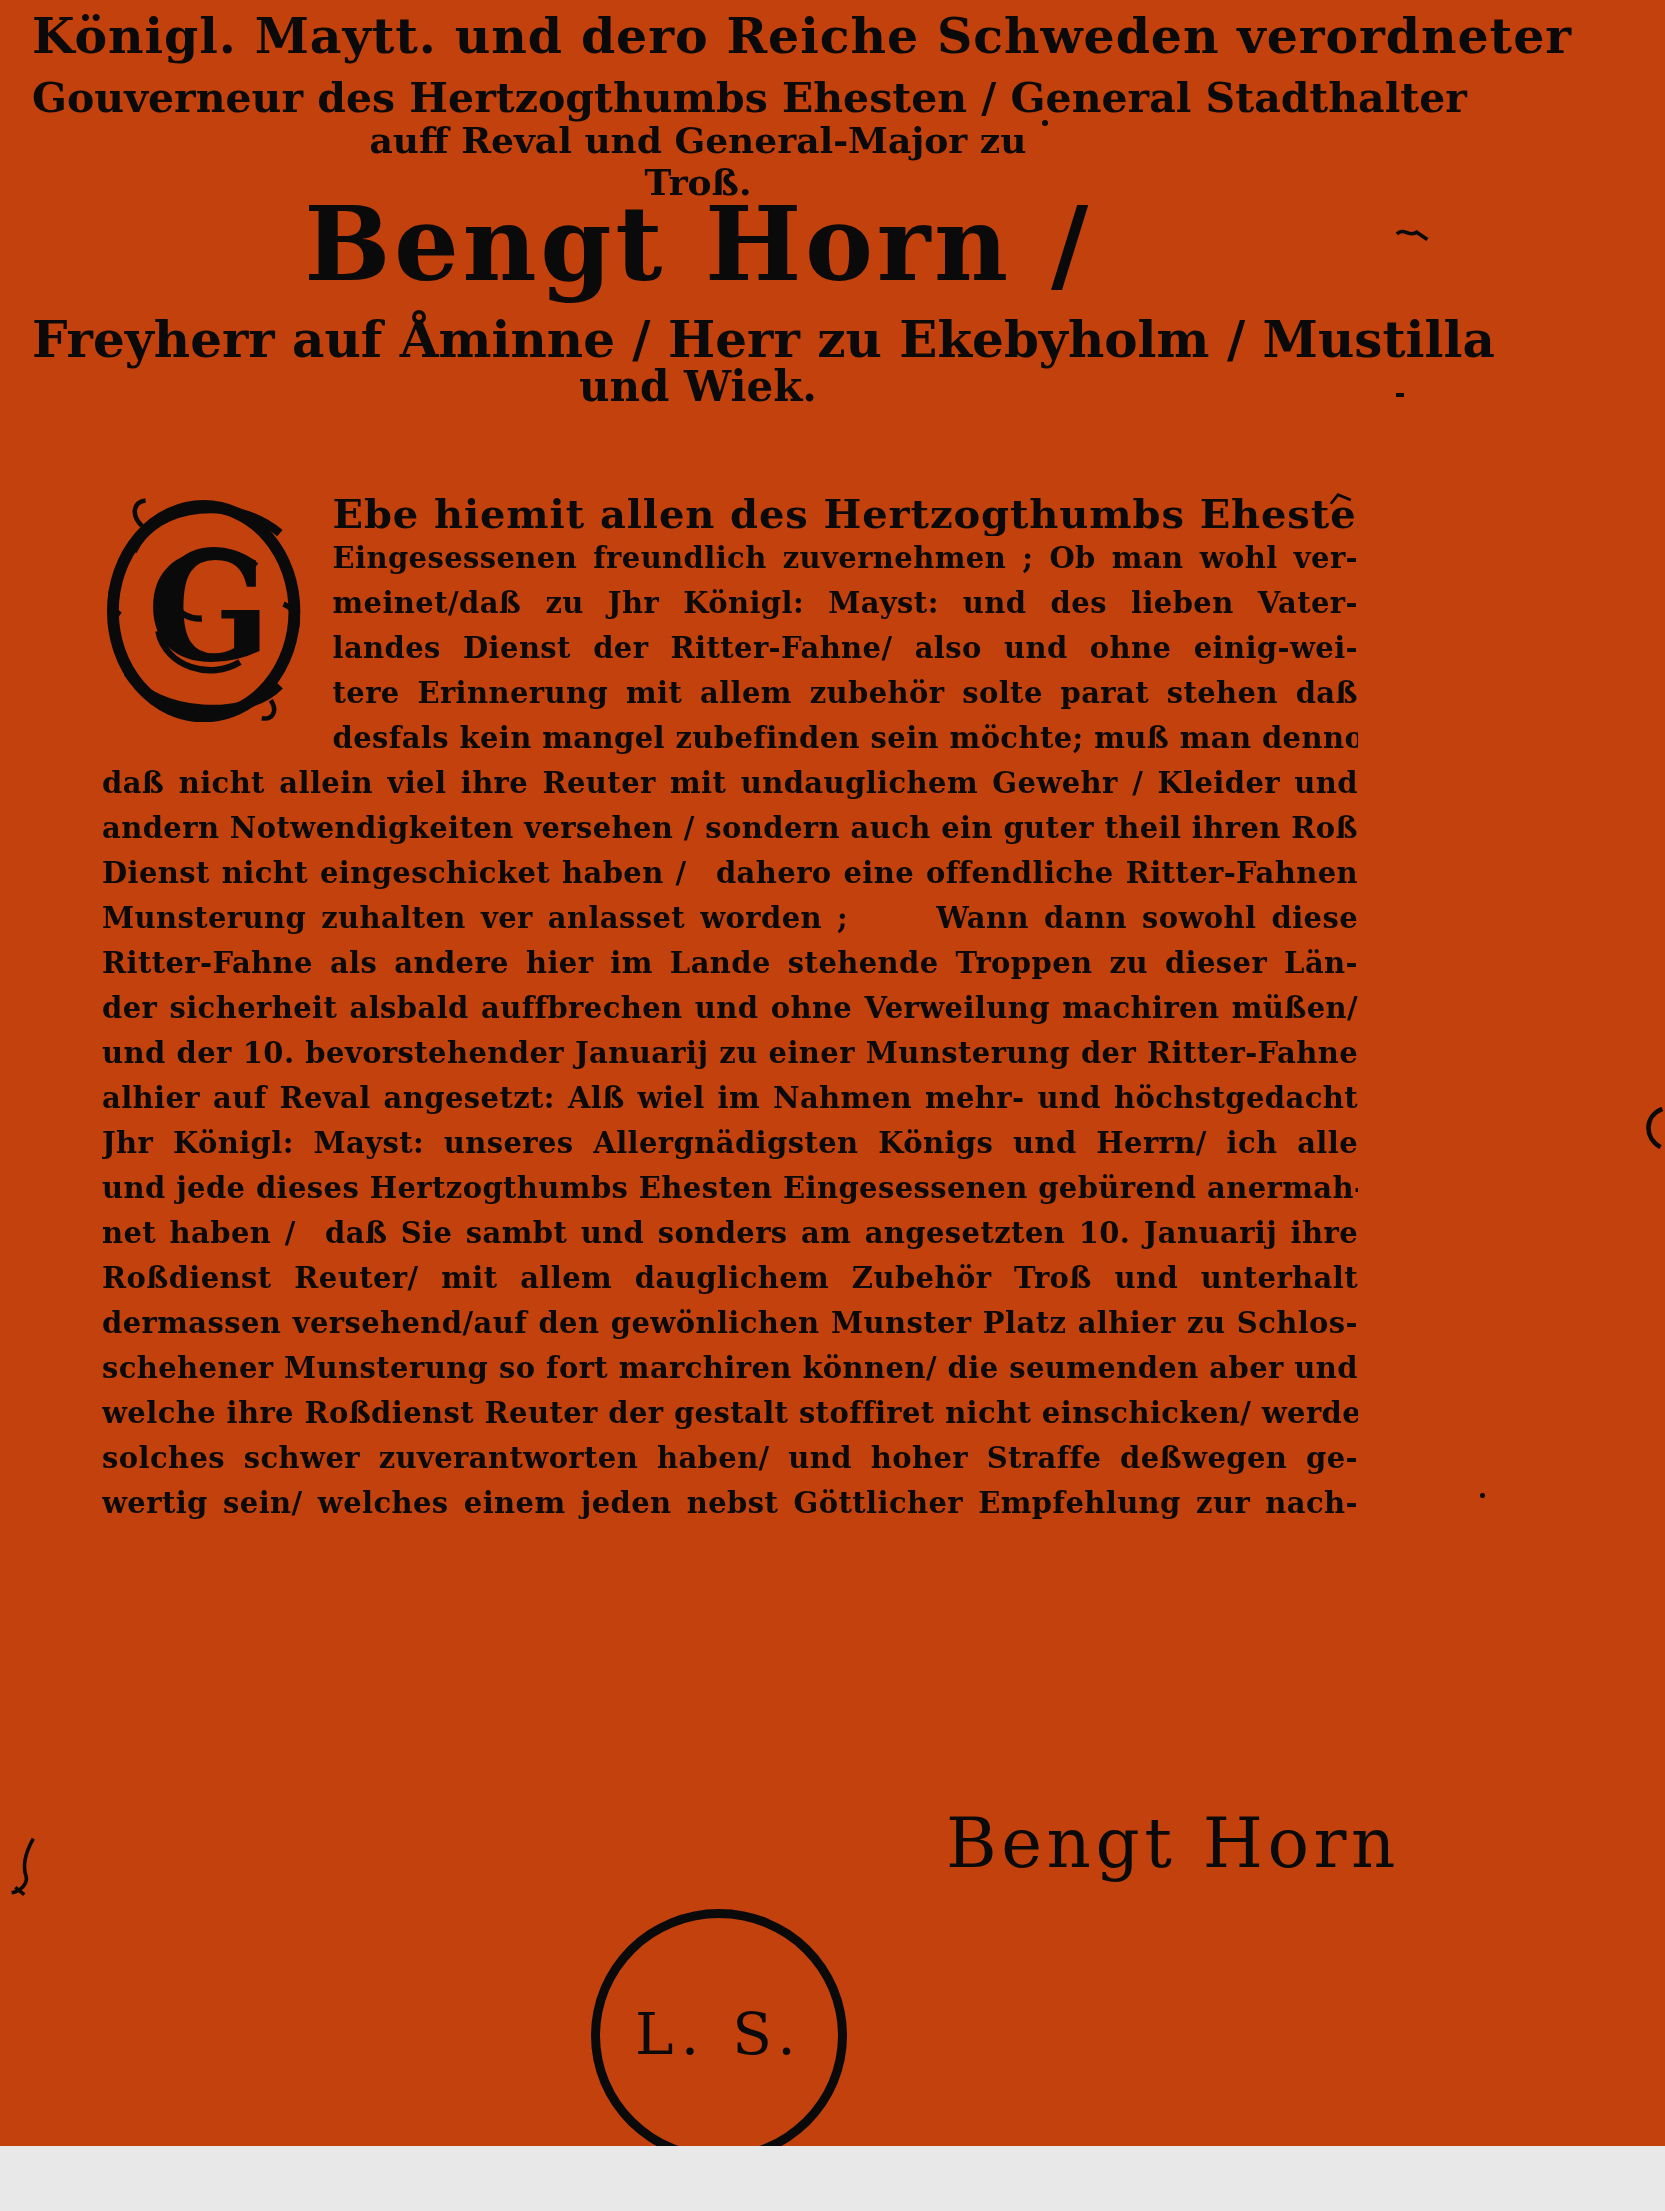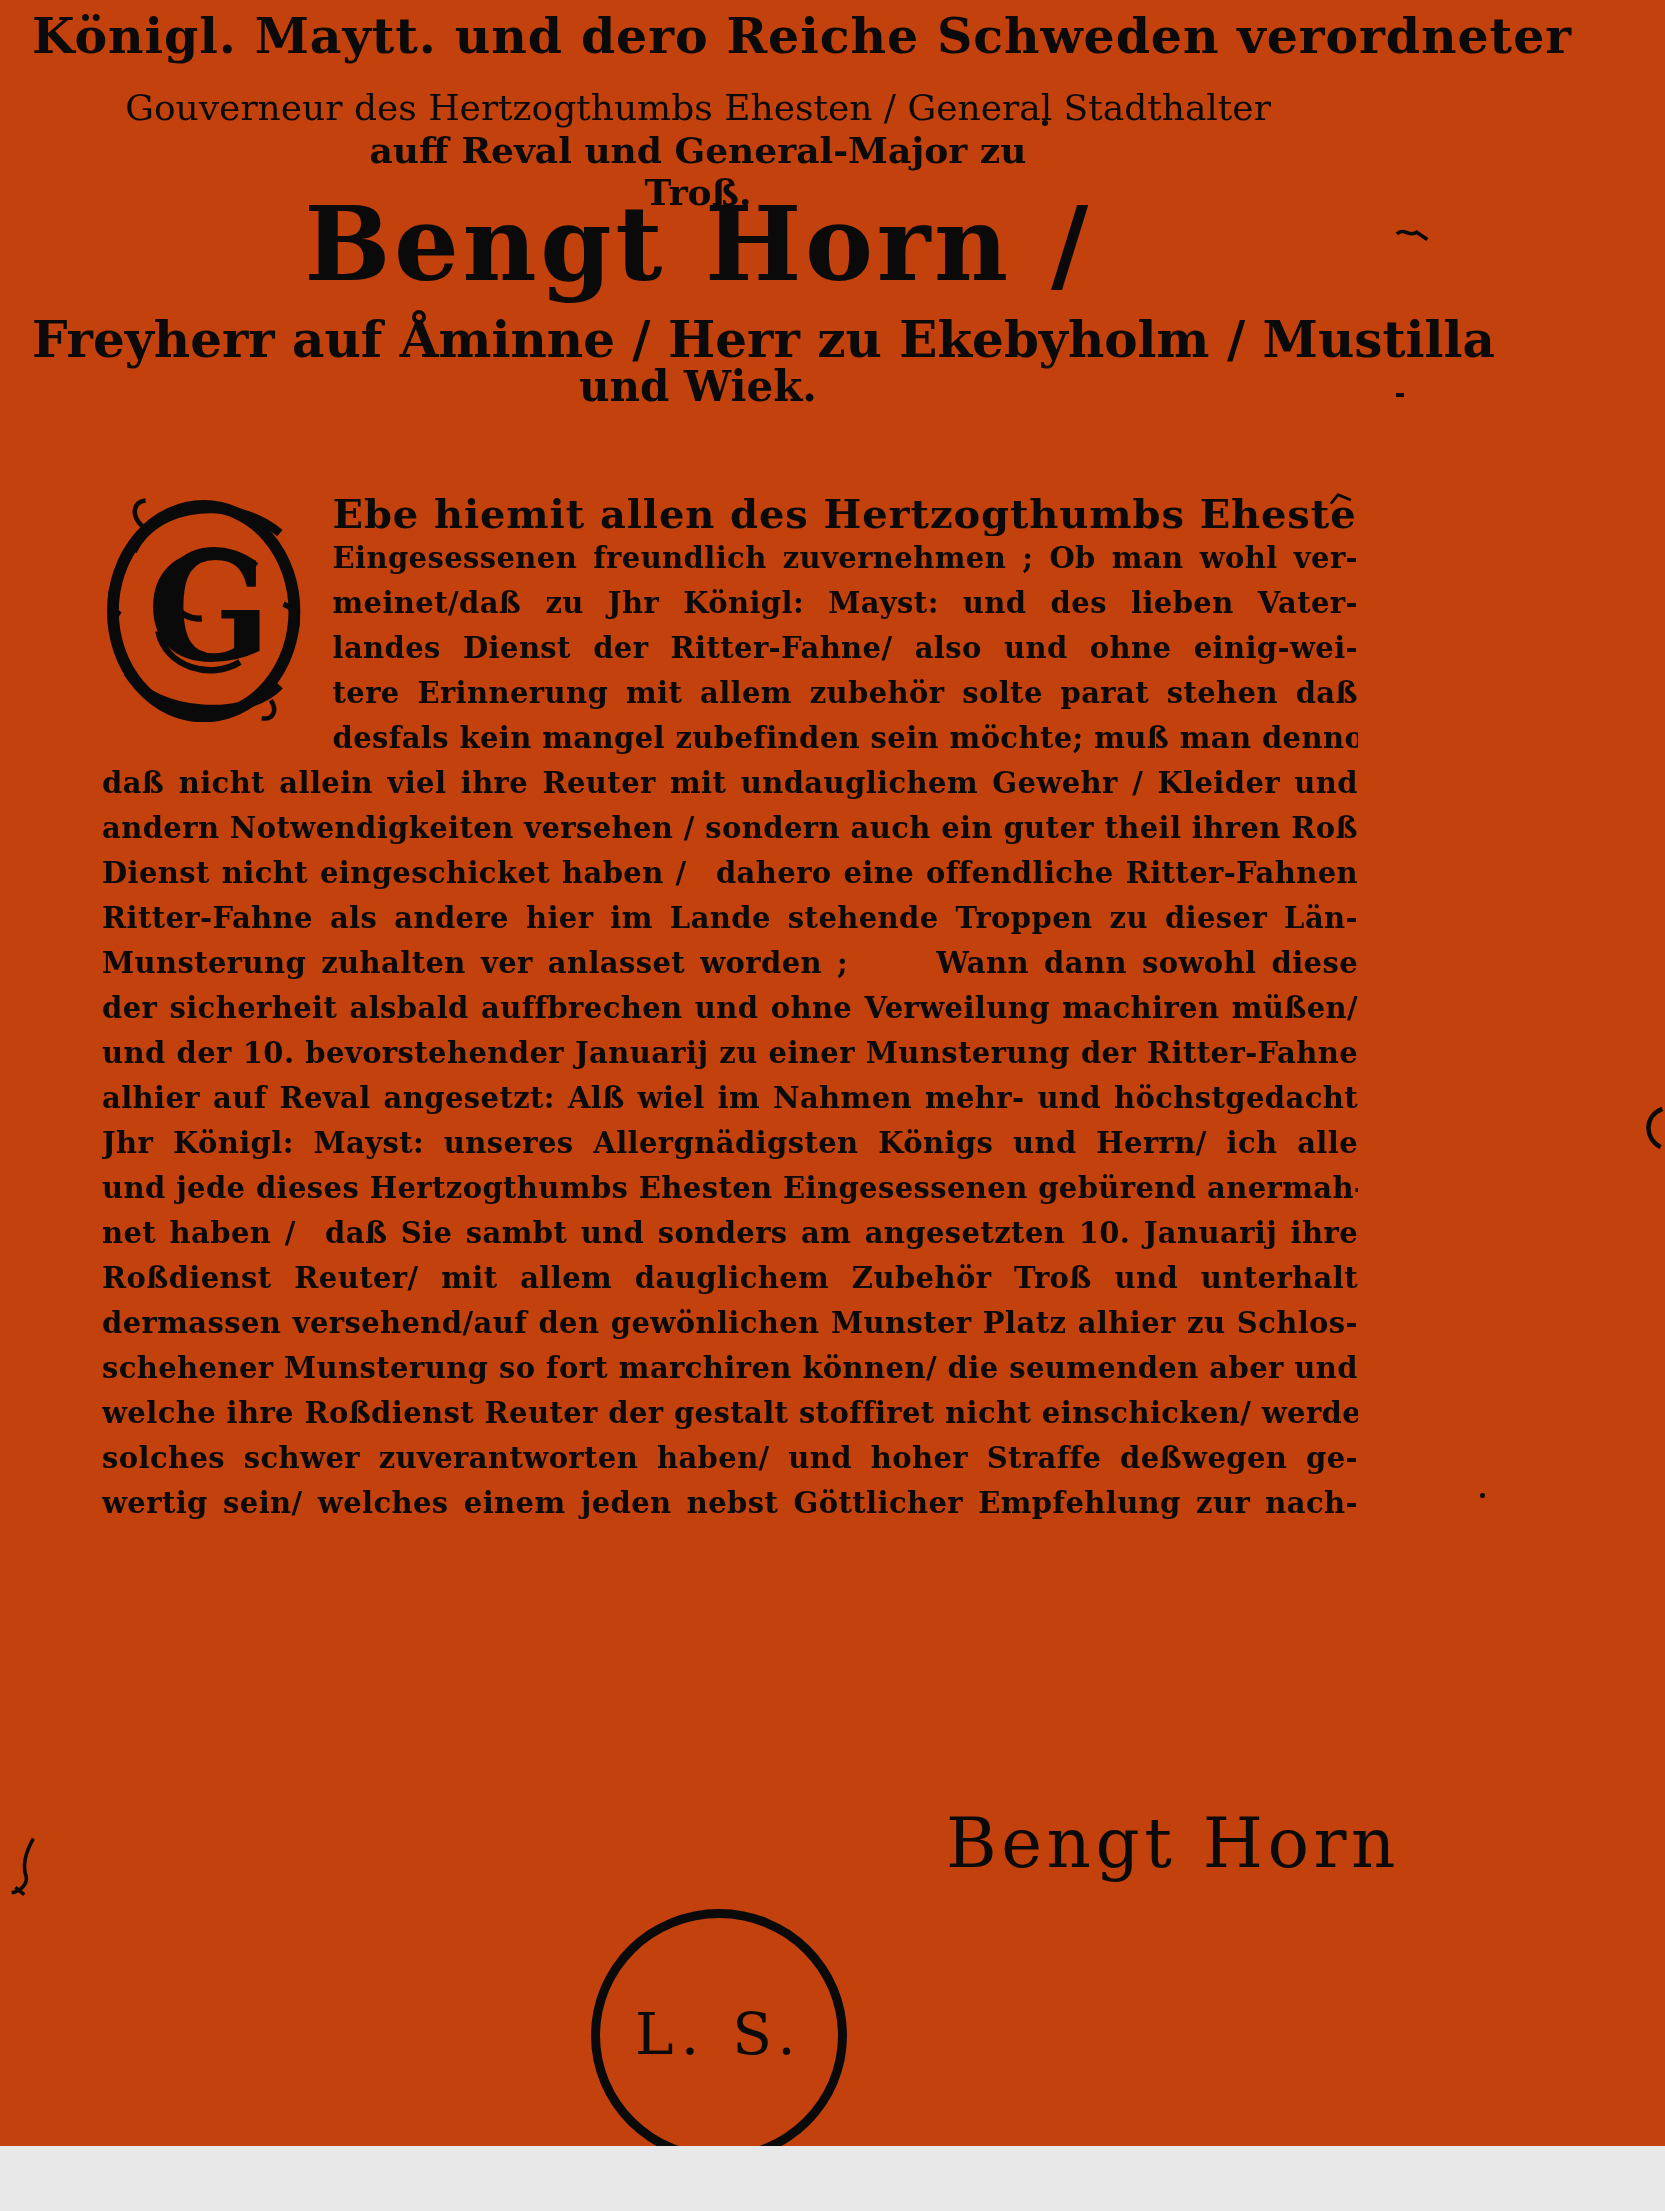--- a/index.html
+++ b/index.html
@@ -14,21 +14,21 @@
   
   .header{
     position:absolute;left:32px;top:9px;width:1332px;
     text-align:center;
   }
   .header-line1{
     font-size:49px;font-weight:700;letter-spacing:0.9px;
     line-height:55px;white-space:nowrap;
   }
   .header-line2{
-    font-size:36px;font-weight:400;line-height:42px;margin-top:23px;white-space:nowrap;
+    font-size:41px;font-weight:700;line-height:42px;margin-top:13px;white-space:nowrap;
   }
   .header-line3{
     font-size:36px;font-weight:700;line-height:42px;white-space:nowrap;
   }
   .header-line4{
     font-size:36px;font-weight:700;line-height:42px;white-space:nowrap;
   }
   
   .doc-title{
     position:absolute;left:32px;top:190px;width:1332px;
@@ -127,22 +127,22 @@
     <div class="body-lines">
         <div class="body-line first-line">Ebe hiemit allen des Hertzogthumbs Ehesten</div>
         <div class="body-line">Eingesessenen freundlich zuvernehmen ; Ob man wohl ver-</div>
         <div class="body-line">meinet/daß zu Jhr Königl: Mayst: und des lieben Vater-</div>
         <div class="body-line">landes Dienst der Ritter-Fahne/ also und ohne einig-wei-</div>
         <div class="body-line">tere Erinnerung mit allem  zubehör solte parat stehen daß</div>
         <div class="body-line">desfals kein mangel zubefinden sein möchte; muß man dennoch erfahren/</div>
         <div class="body-line">daß nicht allein viel ihre Reuter mit undauglichem Gewehr / Kleider und</div>
         <div class="body-line">andern Notwendigkeiten versehen / sondern auch ein guter theil ihren Roß-</div>
         <div class="body-line">Dienst nicht eingeschicket haben / dahero eine offendliche Ritter-Fahnen</div>
+        <div class="body-line">Munsterung zuhalten ver anlasset worden ;   Wann dann sowohl diese</div>
         <div class="body-line">Ritter-Fahne als andere hier im Lande stehende Troppen zu dieser Län-</div>
-        <div class="body-line">Munsterung zuhalten ver anlasset worden ;   Wann dann sowohl diese</div>
         <div class="body-line">der sicherheit alsbald auffbrechen und ohne Verweilung machiren müßen/</div>
         <div class="body-line">und der 10. bevorstehender Januarij zu einer Munsterung der Ritter-Fahne</div>
         <div class="body-line">alhier auf Reval angesetzt: Alß wiel im Nahmen mehr- und höchstgedacht</div>
         <div class="body-line">Jhr Königl: Mayst: unseres Allergnädigsten Königs und Herrn/ ich alle</div>
         <div class="body-line">und jede dieses Hertzogthumbs Ehesten Eingesessenen gebürend anermah-</div>
         <div class="body-line">net haben / daß Sie sambt und sonders am angesetzten 10. Januarij ihre</div>
         <div class="body-line">Roßdienst Reuter/ mit allem dauglichem Zubehör Troß und unterhalt</div>
         <div class="body-line">dermassen versehend/auf den gewönlichen Munster Platz alhier zu Schlos-</div>
         <div class="body-line">schehener Munsterung so fort marchiren können/ die seumenden aber und</div>
         <div class="body-line">welche ihre Roßdienst Reuter der gestalt stoffiret nicht einschicken/ werden</div>

